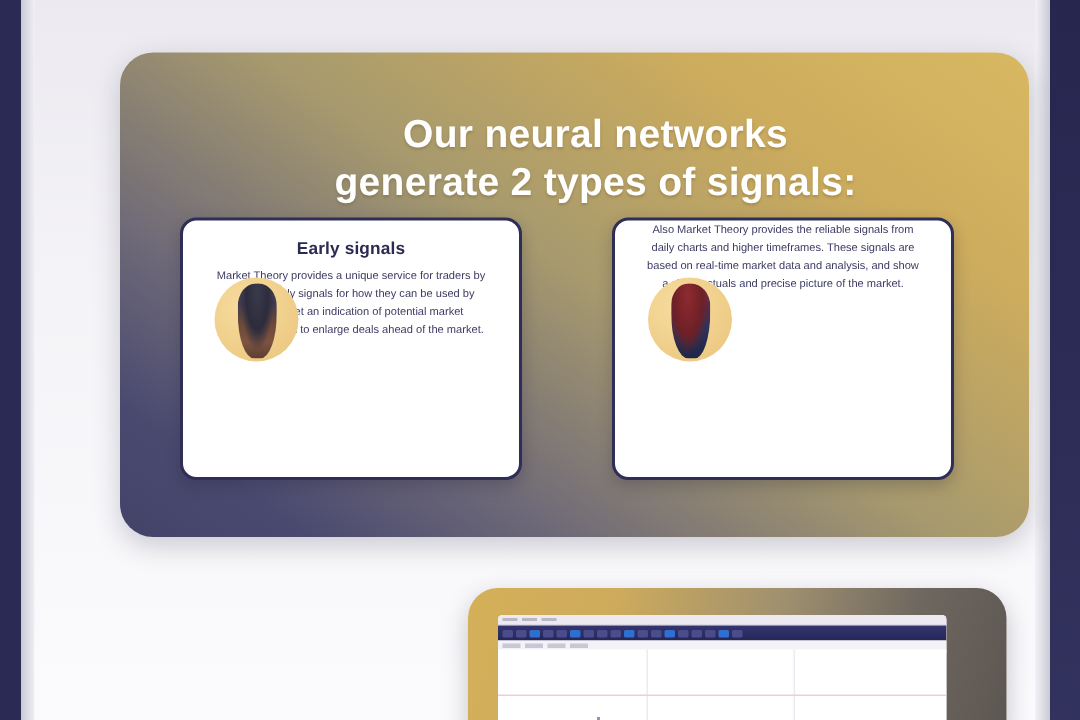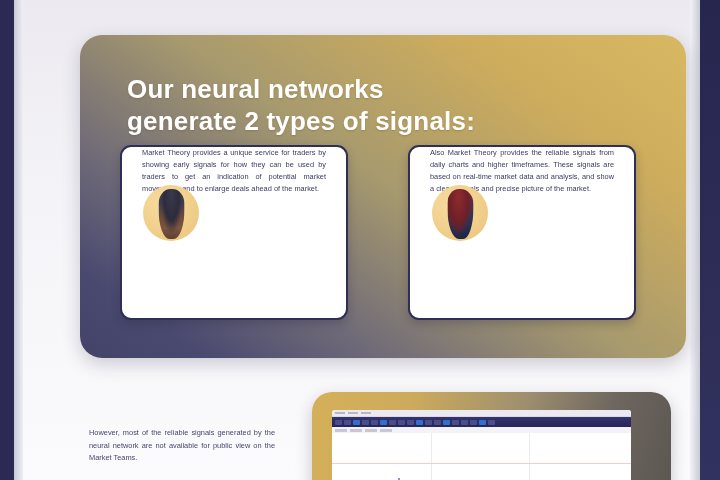--- a/index.html
+++ b/index.html
@@ -119,57 +119,57 @@
   }
   .scr-subbar i{display:block;width:12px;height:3px;background:#c9c7d6;}
   .scr-chart{position:absolute;left:0;right:0;top:23px;bottom:0;background:#fff;}
   .scr-chart .vgrid{position:absolute;top:0;bottom:0;width:1px;background:#ebe9f1;}
   .scr-chart .hline{position:absolute;left:0;right:0;height:1px;background:#f3cdcd;}
   .scr-chart .spike{position:absolute;bottom:0;width:2px;
     background:linear-gradient(180deg,#8e8fc4 0%,#c9c9e0 100%);}
   .scr-chart .redtxt{position:absolute;font-size:5px;color:#e08a8a;}
 
   
-  .blurtext{filter:blur(.35px);}
+  .blurtext{filter:blur(.35px);text-align:center;}
 </style>
 </head>
 <body>
 
 <div class="rail rail-left"></div>
 <div class="rail-gap-l"></div>
 <div class="rail rail-right"></div>
 <div class="rail-gap-r"></div>
 
 <div class="page">
 
   <section class="hero">
 
     <h1 class="hero-title blurtext">
       <span>Our neural networks</span>
       <span class="l2">generate 2 types of signals:</span>
     </h1>
 
     <article class="card card-left">
+      <div class="card-title blurtext">Early signals</div>
       <p class="card-body blurtext">Market Theory provides a unique service for traders by showing early signals for how they can be used by traders to get an indication of potential market movements and to enlarge deals ahead of the market.</p>
     </article>
 
     <article class="card card-right">
       <p class="card-body blurtext">Also Market Theory provides the reliable signals from daily charts and higher timeframes. These signals are based on real-time market data and analysis, and show a clear, actuals and precise picture of the market.</p>
     </article>
 
     <div class="badge badge-left">
       <span class="fig fig-a"></span>
     </div>
     <div class="badge badge-right">
       <span class="fig fig-b"></span>
     </div>
 
   </section>
 
-  <p class="lower-copy blurtext">However, most of the reliable signals generated by the neural network are not available for public view on the Market Teams.</p>
 
   <div class="tablet">
     <div class="tablet-screen">
 
       <div class="scr-menubar">
         <i></i>
         <i></i>
         <i></i>
       </div>
 

